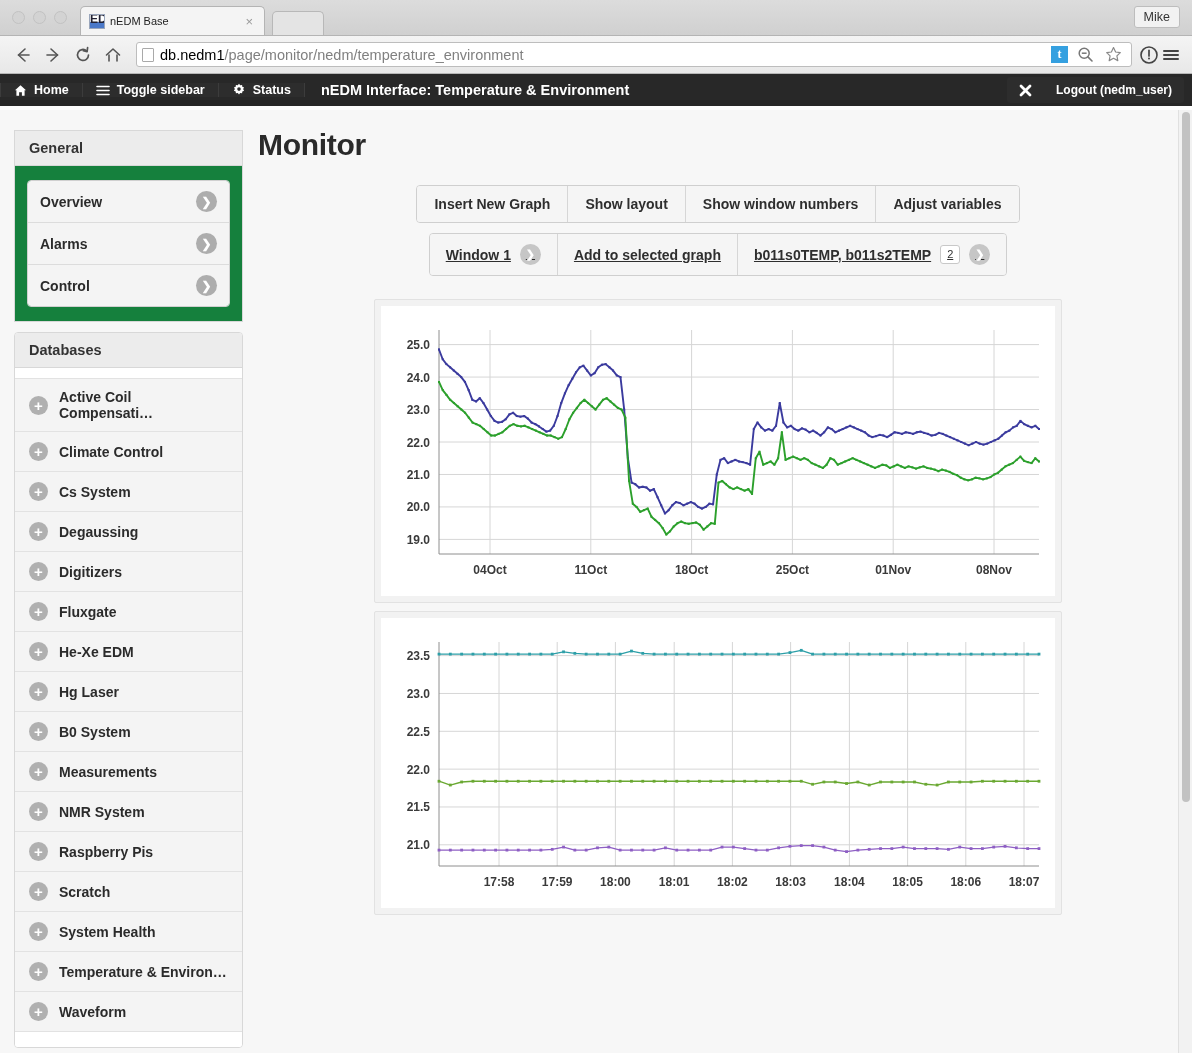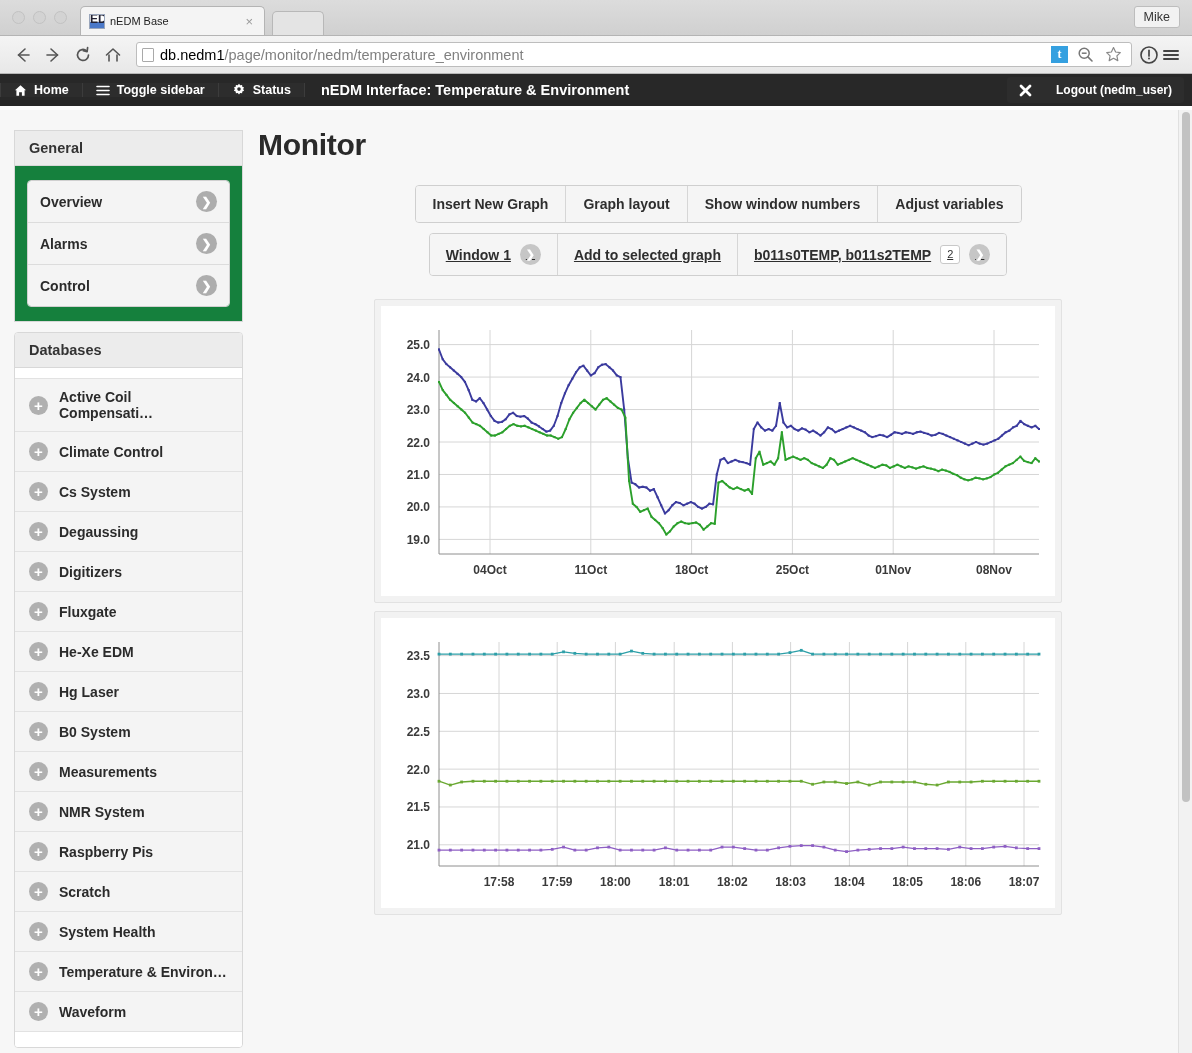--- a/index.html
+++ b/index.html
@@ -497,21 +497,21 @@
 
     </div>
 
     <div class="main">
 
       <div class="page-title">Monitor</div>
 
       <div class="toolbar-wrap">
         <div class="toolbar">
           <div class="tb-btn">Insert New Graph</div>
-          <div class="tb-btn">Graph layout</div>
+          <div class="tb-btn">Show layout</div>
           <div class="tb-btn">Show window numbers</div>
           <div class="tb-btn">Adjust variables</div>
         </div>
       </div>
 
       <div class="toolbar2-wrap">
         <div class="toolbar2">
           <div class="tb2-btn">
             <span>Window 1</span>
             <span class="caret">❯</span>

